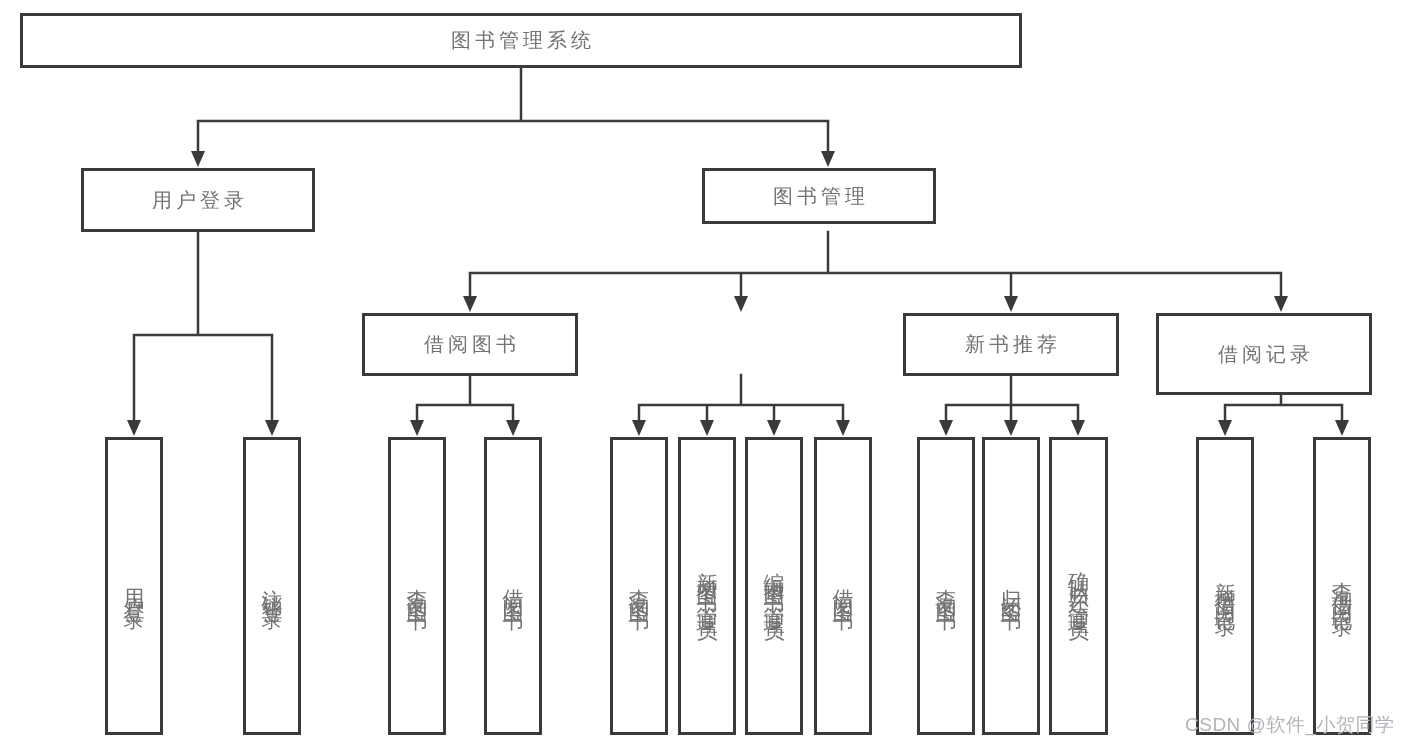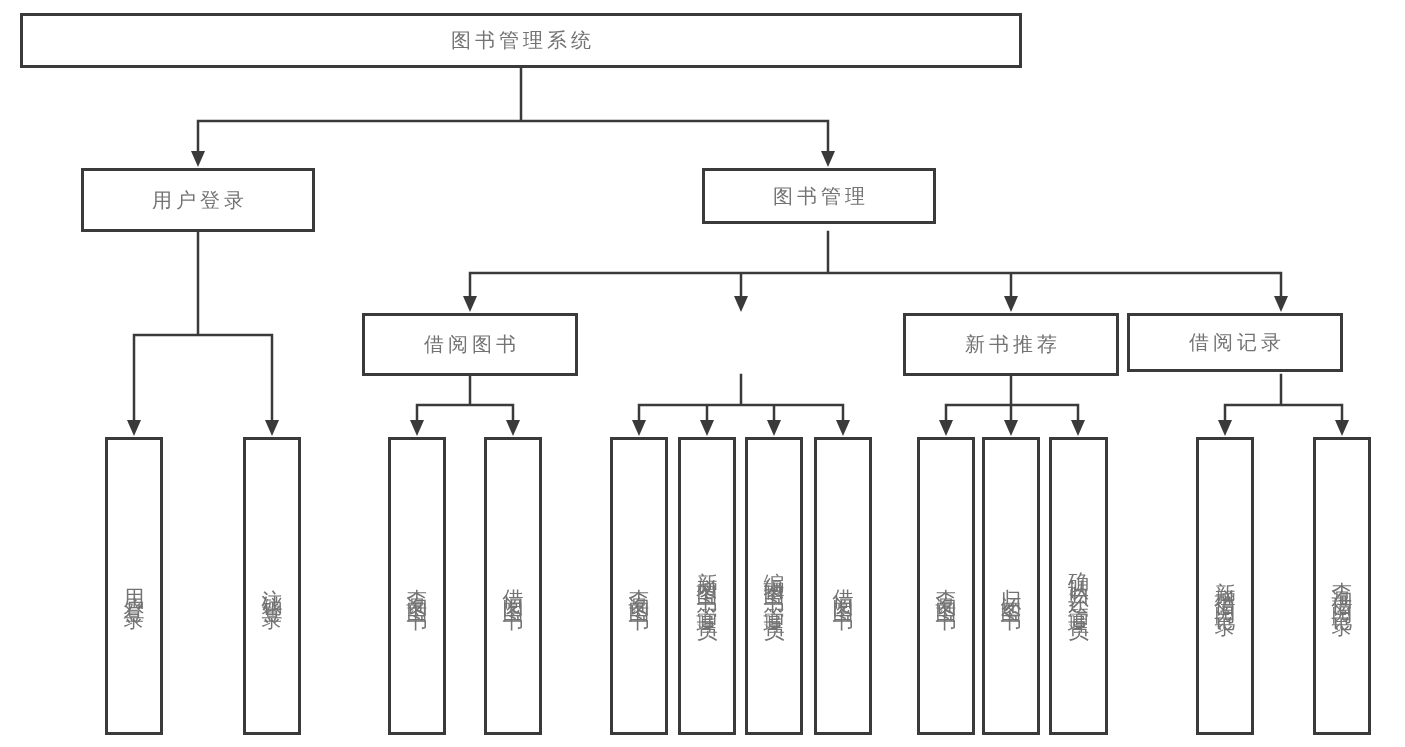--- a/index.html
+++ b/index.html
@@ -103,21 +103,21 @@
   <div class="box hbox" style="left:702px;top:168px;width:234px;height:56px">
     <span>图书管理</span>
   </div>
 
   <div class="box hbox" style="left:362px;top:313px;width:216px;height:63px">
     <span>借阅图书</span>
   </div>
   <div class="box hbox" style="left:903px;top:313px;width:216px;height:63px">
     <span>新书推荐</span>
   </div>
-  <div class="box hbox" style="left:1127px;top:313px;width:216px;height:59px">
+  <div class="box hbox" style="left:1156px;top:313px;width:216px;height:82px">
     <span>借阅记录</span>
   </div>
 
   <div class="box vbox" style="left:105px;top:437px;width:58px;height:298px">
     <span class="vtext">用户登录</span>
   </div>
   <div class="box vbox" style="left:243px;top:437px;width:58px;height:298px">
     <span class="vtext">注销登录</span>
   </div>
 
@@ -151,14 +151,15 @@
     <span class="vtext">确认归还（管理员）</span>
   </div>
 
   <div class="box vbox" style="left:1196px;top:437px;width:58px;height:298px">
     <span class="vtext">新增借阅记录</span>
   </div>
   <div class="box vbox" style="left:1313px;top:437px;width:58px;height:298px">
     <span class="vtext">查询借阅记录</span>
   </div>
 
+  <div class="watermark">CSDN @软件_小贺同学</div>
 
 </div>
 
 </body></html>

